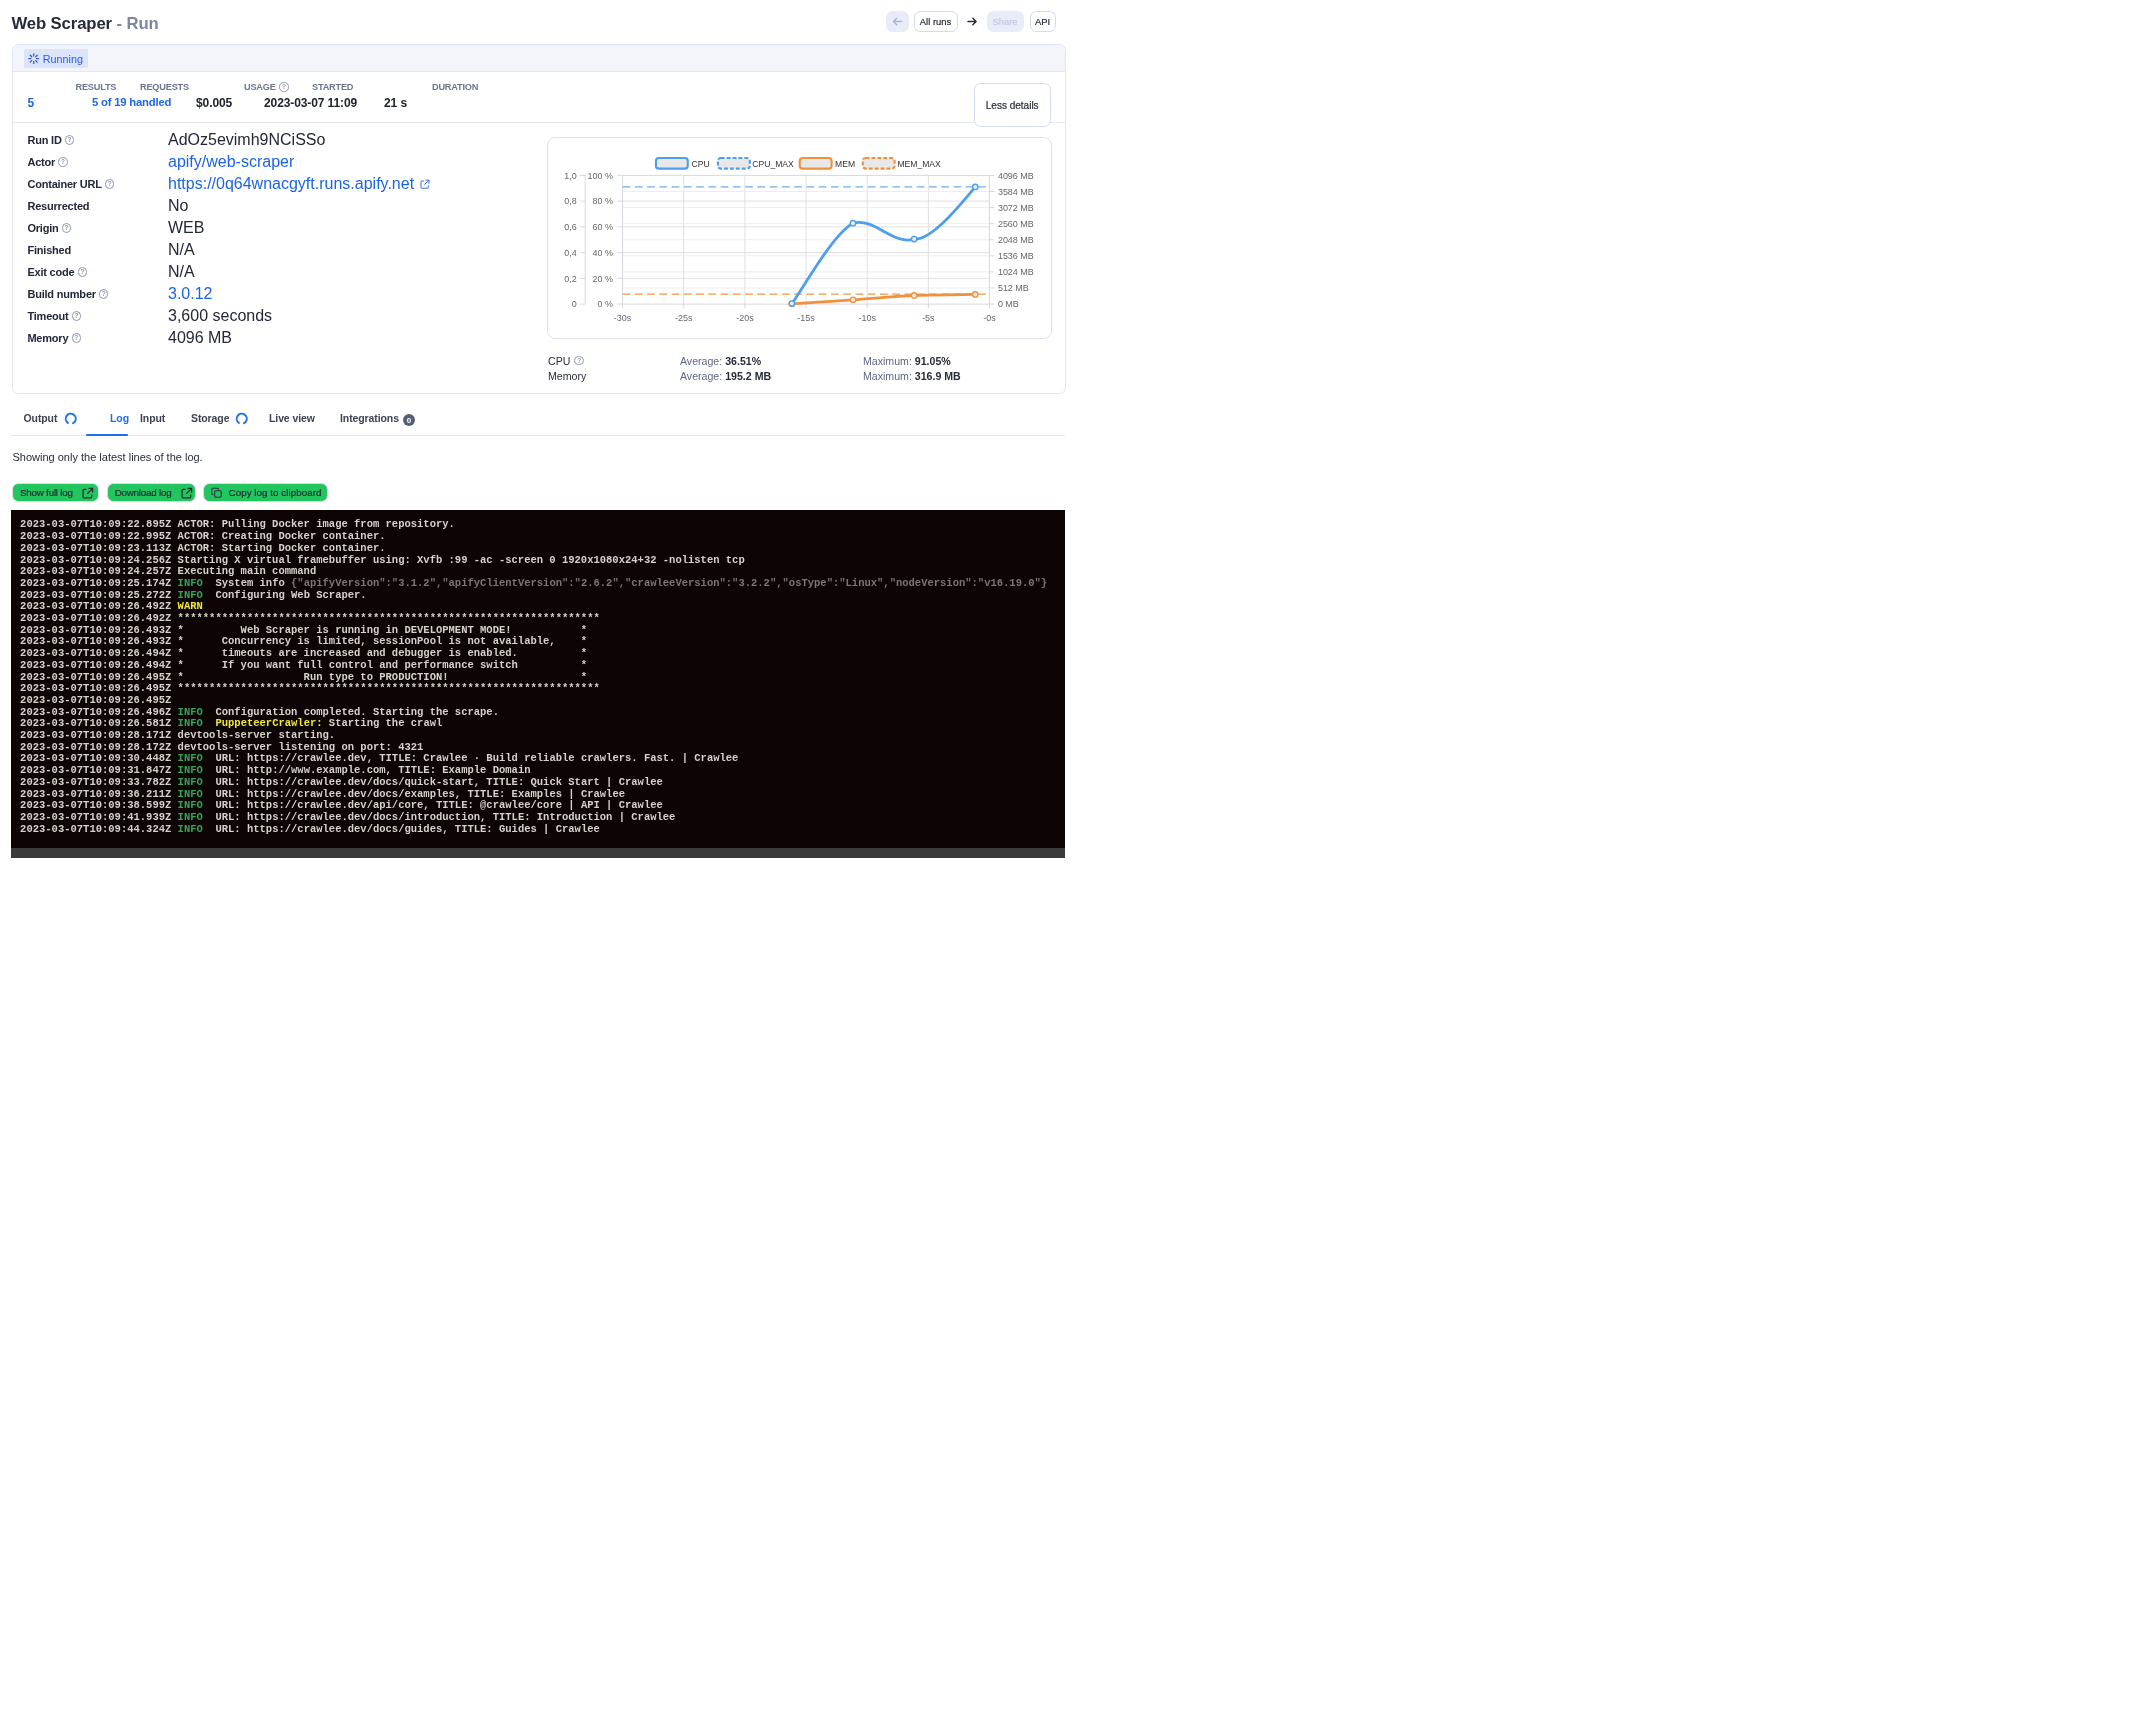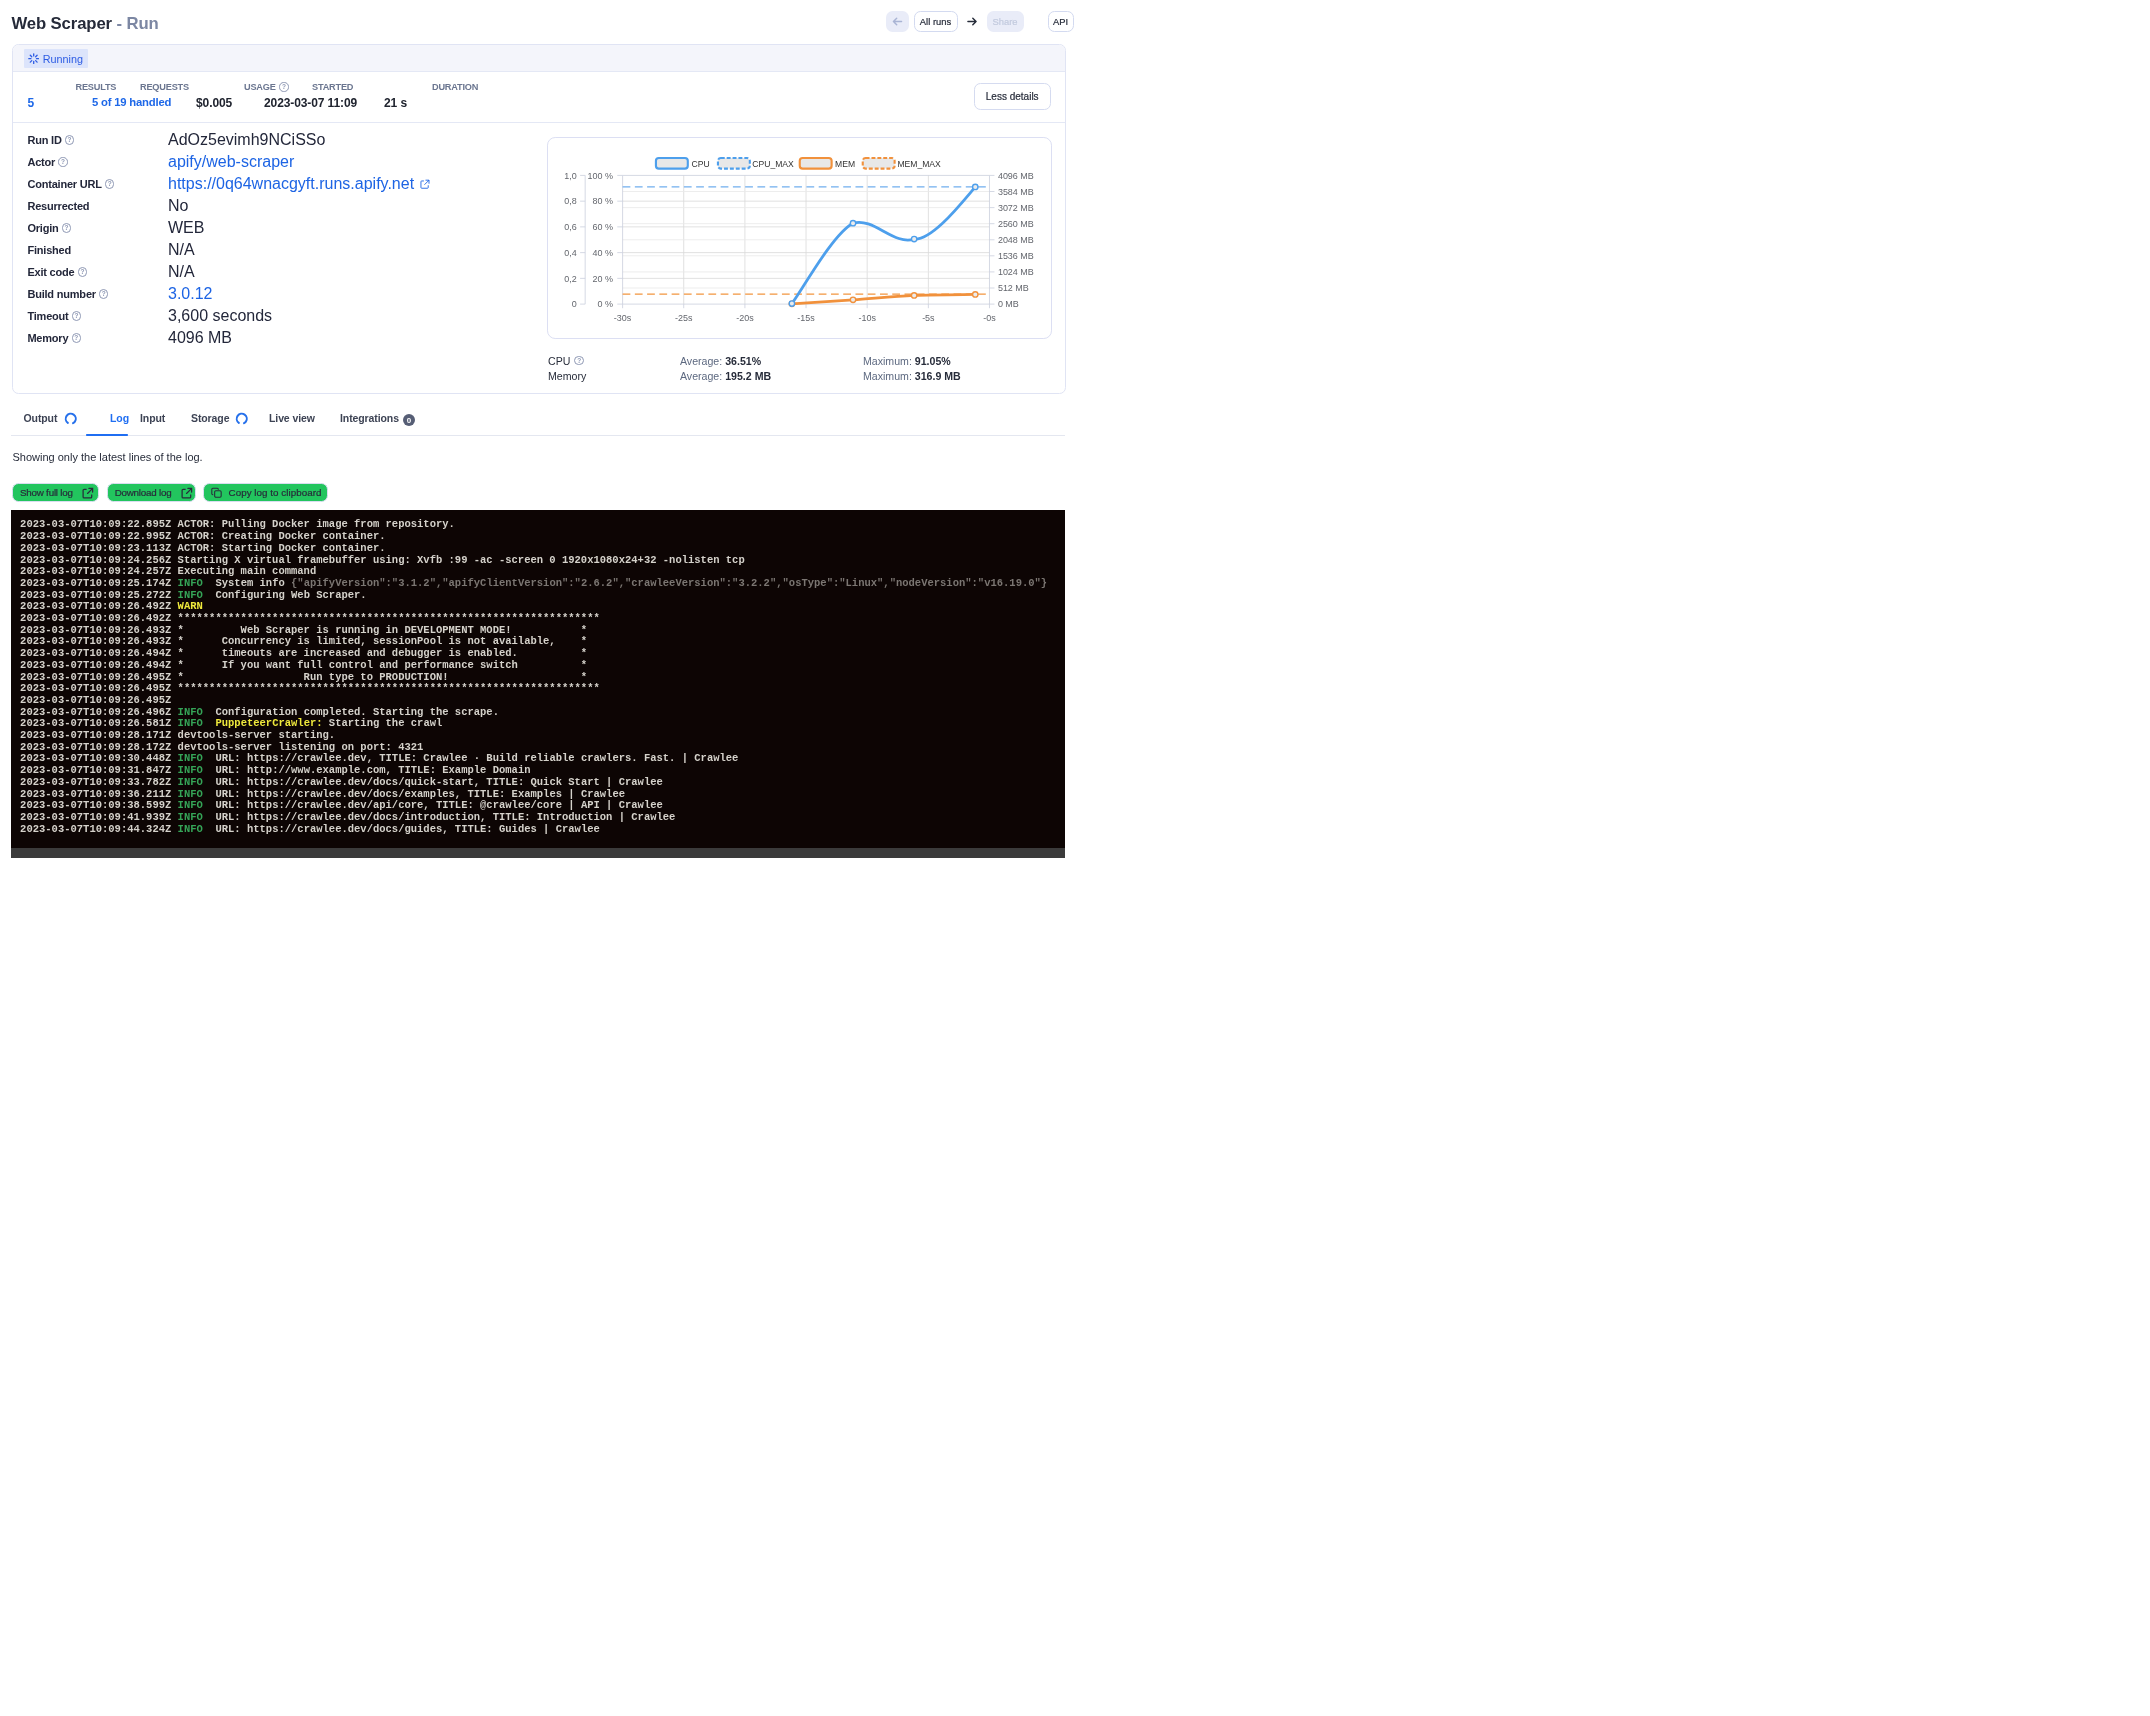--- a/index.html
+++ b/index.html
@@ -12,33 +12,33 @@
 .title .grey { color:#7c87a3; }
 
 .topbar { position:absolute; top:11.4px; left:886px; height:21px; display:flex; align-items:flex-start; }
 .btn { display:flex; align-items:center; justify-content:center; height:21px; border-radius:6.5px; font-size:9.4px; color:#272c3a; }
 .btn.lav { background:#e9ecf8; border:none; }
 .btn.white { background:#fff; border:0.8px solid #d3daf0; }
 #btn-back { width:23px; }
 #btn-allruns { width:44px; margin-left:4.5px; }
 #btn-arrow { width:29px; background:none; border:none; }
 #btn-share { width:37px; color:#c2cade; }
-#btn-api { width:26px; margin-left:24px; }
+#btn-api { width:26px; margin-left:6px; }
 
 
 .card { position:absolute; left:12px; top:44px; width:1054px; height:350px; border:0.8px solid #e0e4f4; border-radius:6.5px; background:#fff; }
 .band { position:absolute; left:0; top:0; right:0; height:27px; background:#f4f5fb; border-bottom:0.8px solid #e4e8f5; border-radius:5.7px 5.7px 0 0; }
 .pill { position:absolute; left:11px; top:4.1px; width:64px; height:19px; background:#dce4fb; border-radius:1px; display:flex; align-items:center; justify-content:flex-start; padding-left:3.7px; gap:3.7px; color:#2c5be4; font-size:10.8px; }
 .stats { position:absolute; left:0; top:27px; right:0; height:51px; border-bottom:0.8px solid #e4e8f5; }
 .scol { position:absolute; top:0; }
 .scol .lab { position:absolute; top:10px; left:0; font-size:9.2px; font-weight:bold; color:#6b7690; letter-spacing:-0.2px; white-space:nowrap; display:flex; align-items:center; gap:3.7px;padding-left:48px; }
 .scol .val { position:absolute; top:24px; left:0; font-size:12px; font-weight:bold; color:#20242f; white-space:nowrap; letter-spacing:-0.1px; }
 .scol .val.req { font-size:11.3px; letter-spacing:-0.2px; }
 .scol .val.blue { color:#1e68e8; }
-#lessdetails { position:absolute; right:14.3px; top:38px; width:77px; height:27px; background:#fff; border:0.8px solid #d5dbf0; border-radius:6.5px; font-size:10px; color:#272c3a; display:flex; align-items:center; justify-content:center; }
+#lessdetails { position:absolute; right:14.3px; top:38px; width:77px; height:44px; background:#fff; border:0.8px solid #d5dbf0; border-radius:6.5px; font-size:10px; color:#272c3a; display:flex; align-items:center; justify-content:center; }
 
 
 .drows { position:absolute; left:0; top:84px; width:531px; }
 .drow { position:relative; height:22px; }
 .drow .dlab { position:absolute; left:14.4px; top:50%; transform:translateY(-50%); font-size:11px; letter-spacing:-0.2px; font-weight:bold; color:#23273a; display:flex; align-items:center; gap:3.3px; white-space:nowrap; }
 .drow .dval { position:absolute; left:155px; top:50%; transform:translateY(-50%); font-size:16px; letter-spacing:0; color:#23273a; display:flex; align-items:center; gap:6.1px; white-space:nowrap; }
 .dval.blue, a.blue { color:#1d64e4; text-decoration:none; }
 
 .qm { width:9.3px; height:9.3px; min-width:9.3px; border:0.9px solid #8e98b4; border-radius:50%; display:inline-flex; align-items:center; justify-content:center; font-size:6.5px; font-weight:bold; color:#8e98b4; letter-spacing:0; -webkit-text-stroke:0; }
 

